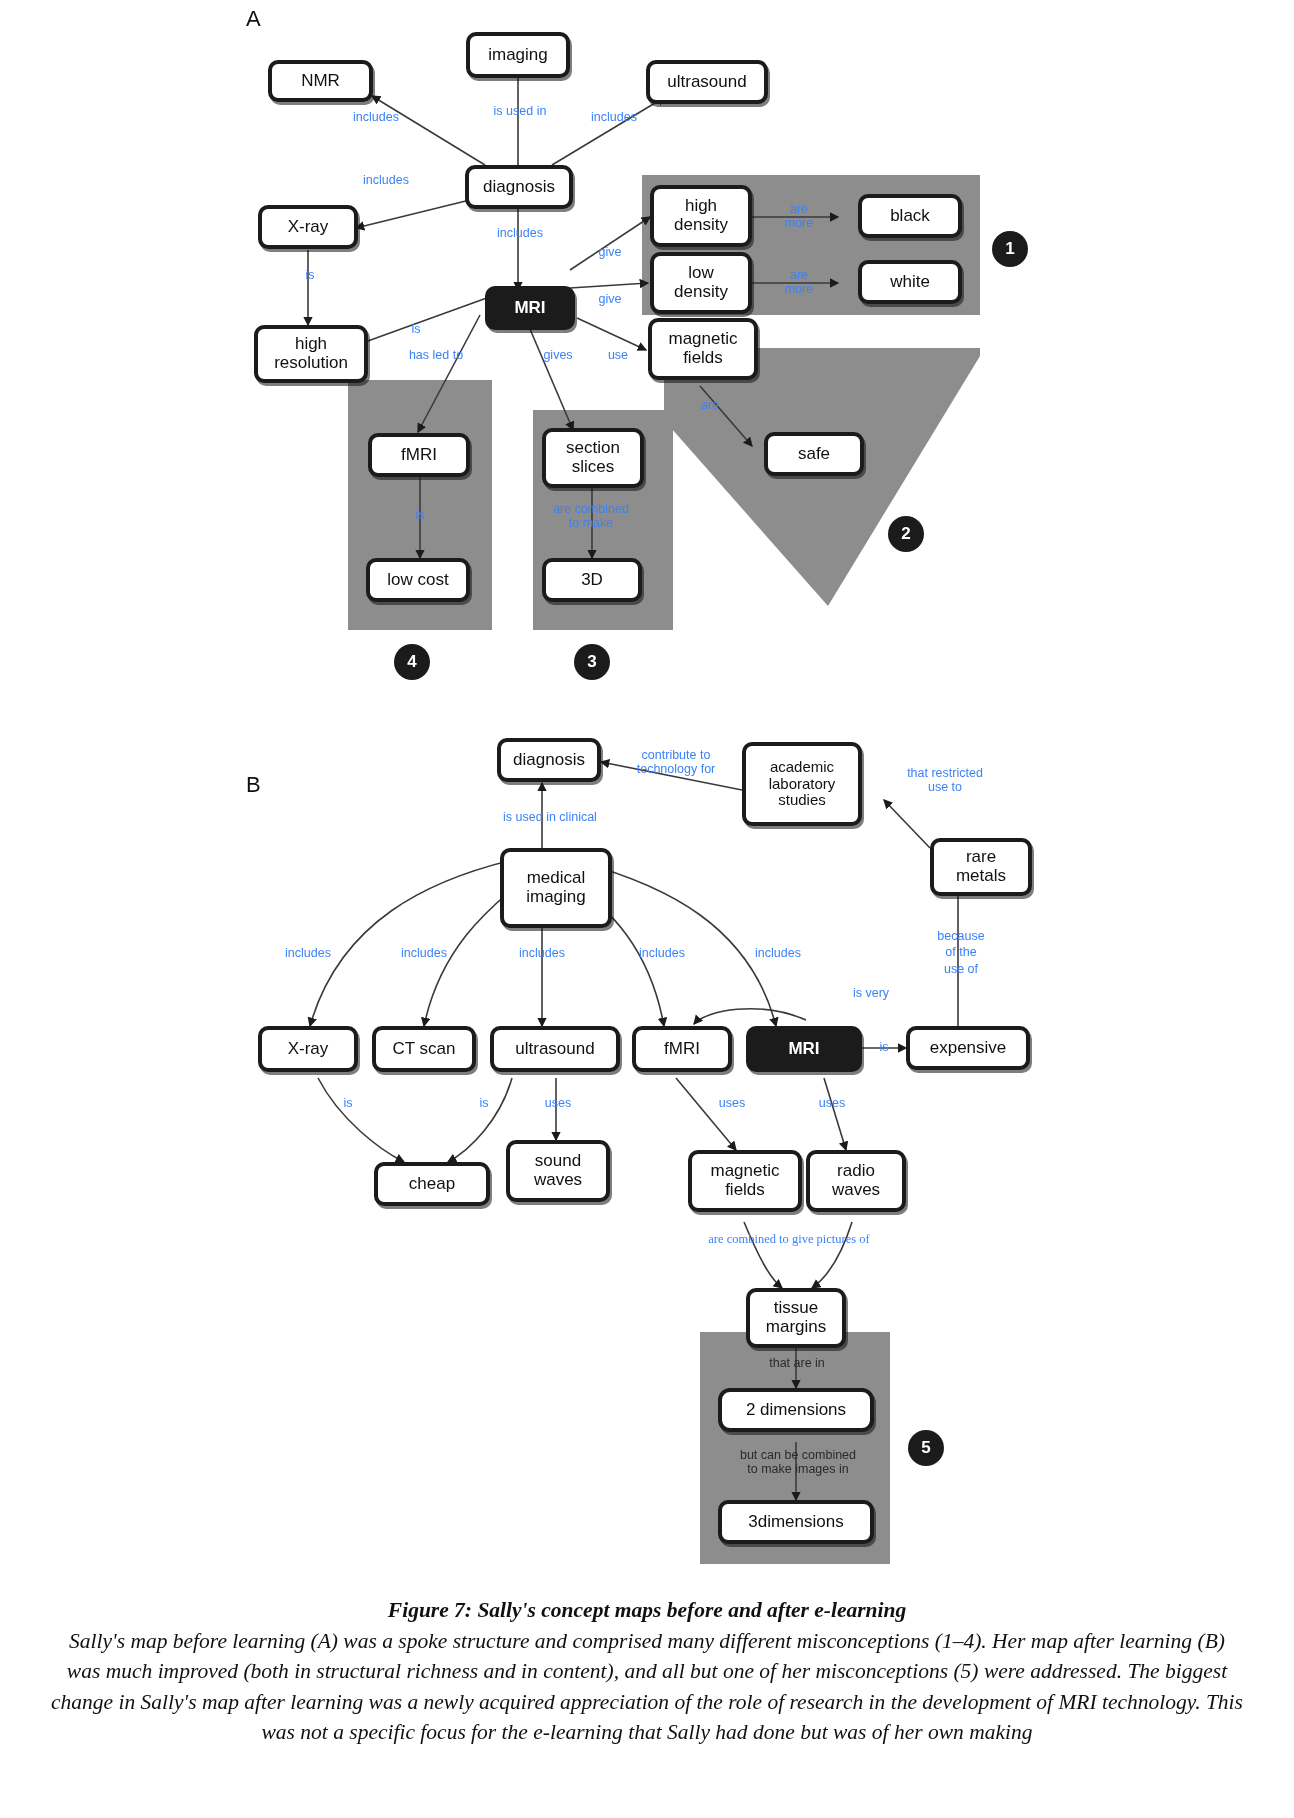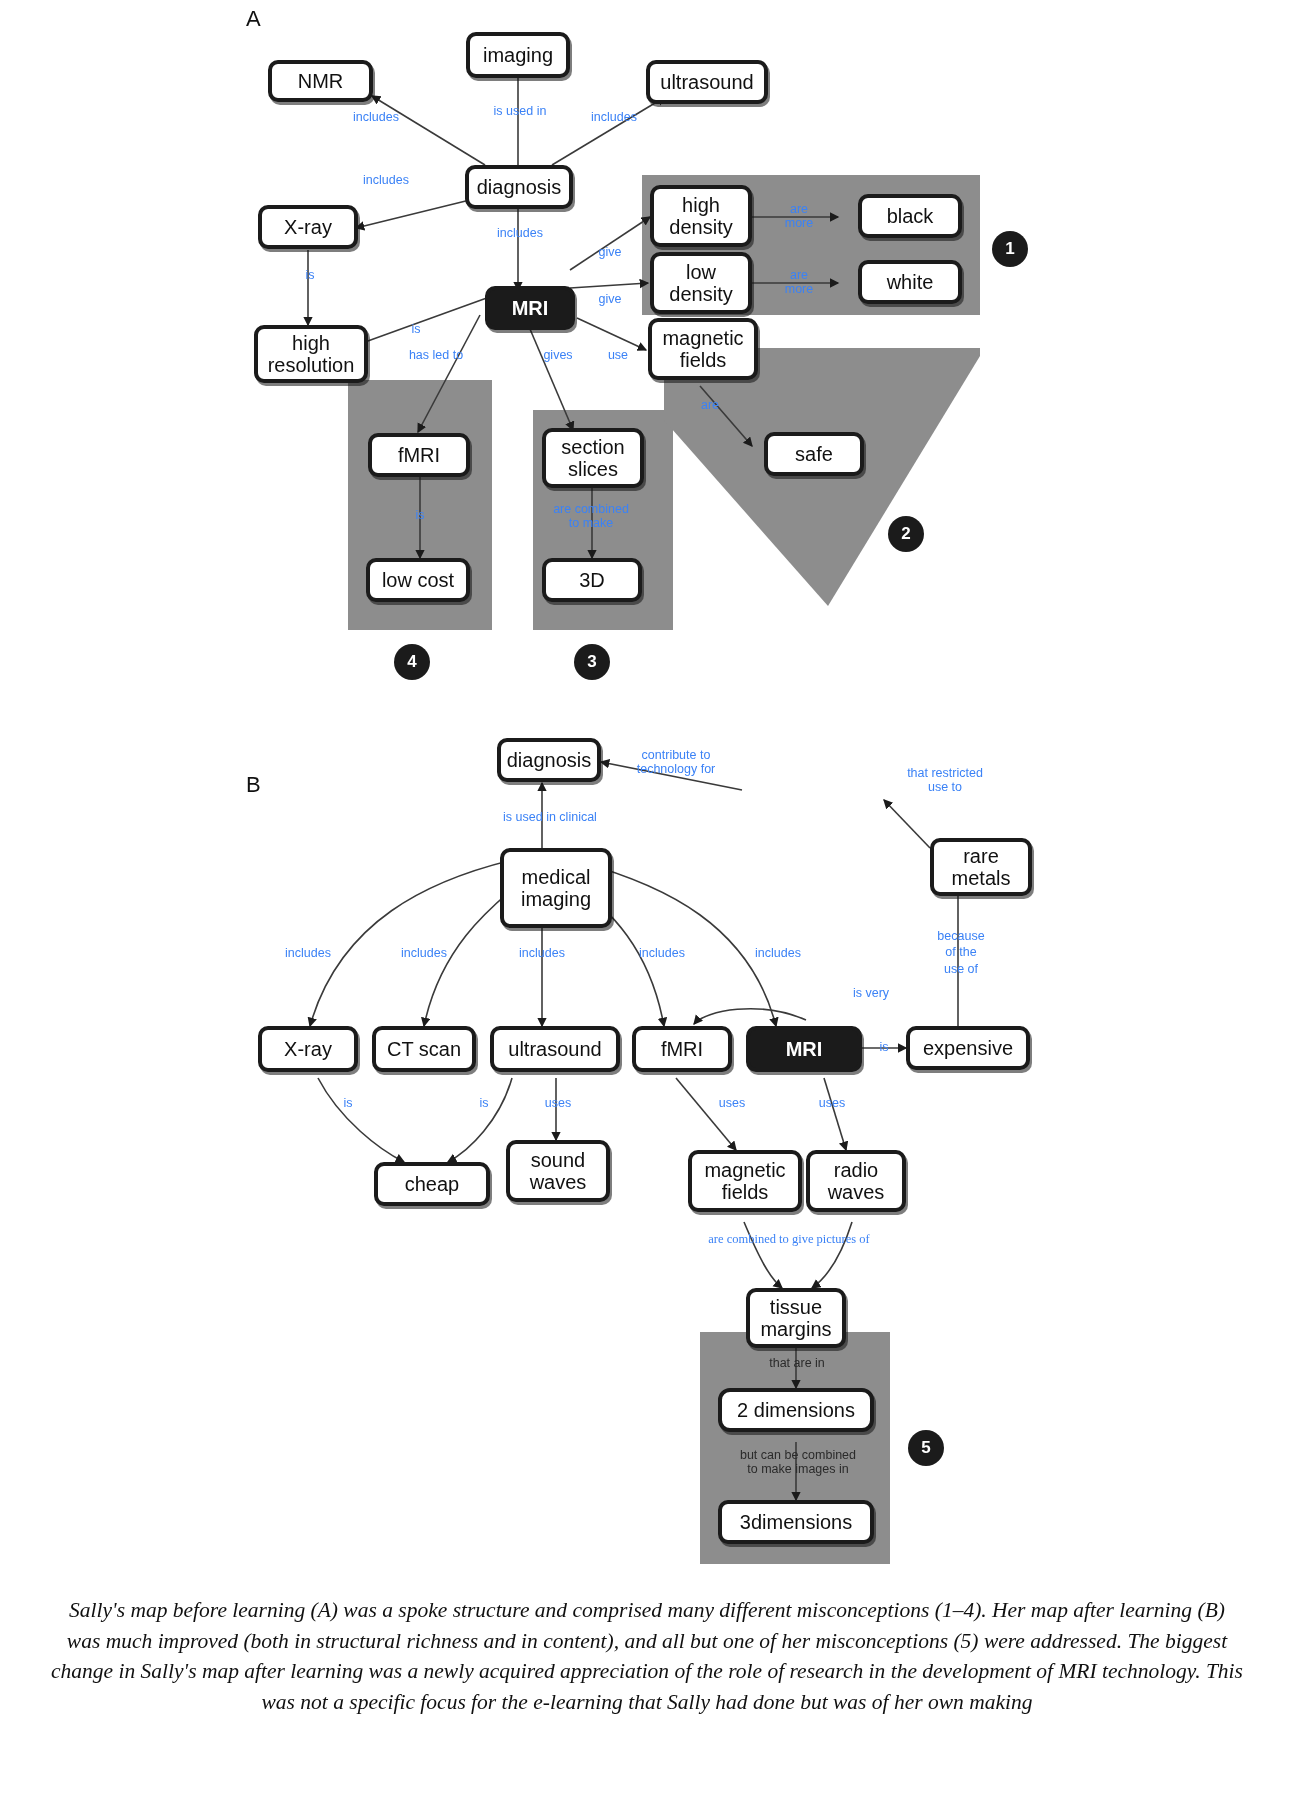--- a/index.html
+++ b/index.html
@@ -13,21 +13,21 @@
 
   
   .node{
     position:absolute;
     box-sizing:border-box;
     background:#ffffff;
     border:4px solid #1b1b1b;
     border-radius:10px;
     display:flex;align-items:center;justify-content:center;
     text-align:center;
-    font-size:20px;
+    font-size:17px;
     line-height:1.1;
     color:#111;
     padding:2px 4px;
     z-index:6;
     box-shadow:2px 3px 0 rgba(20,20,20,0.55);
   }
   .node.dark{background:#1b1b1b;color:#ffffff;font-weight:bold;}
   .node.small{font-size:15px;}
 
   
@@ -215,20 +215,23 @@
       <path d="M744,1222 C760,1260 770,1278 782,1288"></path>
       <path d="M852,1222 C840,1260 826,1278 812,1288"></path>
 
       <path d="M796,1348 L796,1388"></path>
 
       <path d="M796,1442 L796,1500"></path>
     </g>
   </svg>
 
   <div class="node" style="left:497px;top:738px;width:104px;height:44px;">diagnosis</div>
+  <div class="node small" style="left:742px;top:742px;width:120px;height:84px;white-space:pre-line;">academic
+laboratory
+studies</div>
   <div class="node" style="left:930px;top:838px;width:102px;height:58px;white-space:pre-line;">rare
 metals</div>
   <div class="node" style="left:500px;top:848px;width:112px;height:80px;white-space:pre-line;">medical
 imaging</div>
   <div class="node" style="left:258px;top:1026px;width:100px;height:46px;">X-ray</div>
   <div class="node" style="left:372px;top:1026px;width:104px;height:46px;">CT scan</div>
   <div class="node" style="left:490px;top:1026px;width:130px;height:46px;">ultrasound</div>
   <div class="node" style="left:632px;top:1026px;width:100px;height:46px;">fMRI</div>
   <div class="node dark" style="left:746px;top:1026px;width:116px;height:46px;">MRI</div>
   <div class="node" style="left:906px;top:1026px;width:124px;height:44px;">expensive</div>
@@ -265,16 +268,17 @@
   <div class="lbl" style="left:708px;top:1096px;width:48px;">uses</div>
   <div class="lbl" style="left:808px;top:1096px;width:48px;">uses</div>
   <div class="lbl" style="left:664px;top:1232px;width:250px;font-family:Liberation Serif, serif;">are combined to give pictures of</div>
   <div class="lbl" style="left:736px;top:1356px;width:122px;color:#2a2a2a;">that are in</div>
   <div class="lbl wrap" style="left:708px;top:1448px;width:180px;white-space:pre-line;color:#2a2a2a;">but can be combined
 to make images in</div>
 
   <div class="badge" style="left:908px;top:1430px;">5</div>
 
   <div class="caption">
+    <div class="title">Figure 7:  Sally's concept maps before and after e-learning</div>
     <div>Sally's map before learning (A) was a spoke structure and comprised many different misconceptions (1–4). Her map after learning (B) was much improved (both in structural richness and in content), and all but one of her misconceptions (5) were addressed. The biggest change in Sally's map after learning was a newly acquired appreciation of the role of research in the development of MRI technology. This was not a specific focus for the e-learning that Sally had done but was of her own making</div>
   </div>
 
 </div>
 
 </body></html>

